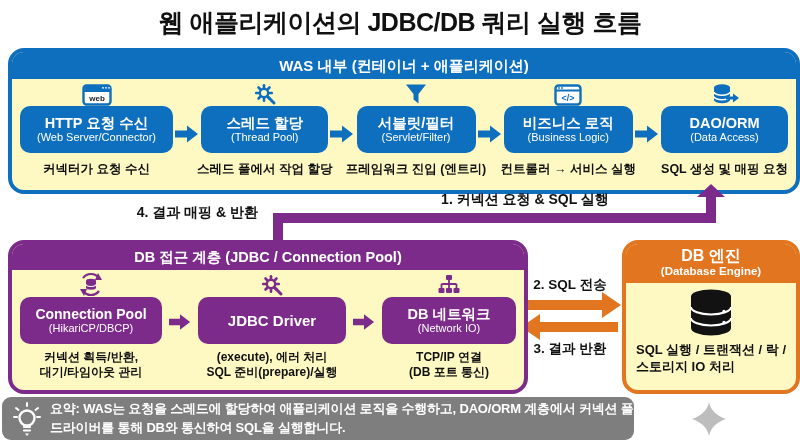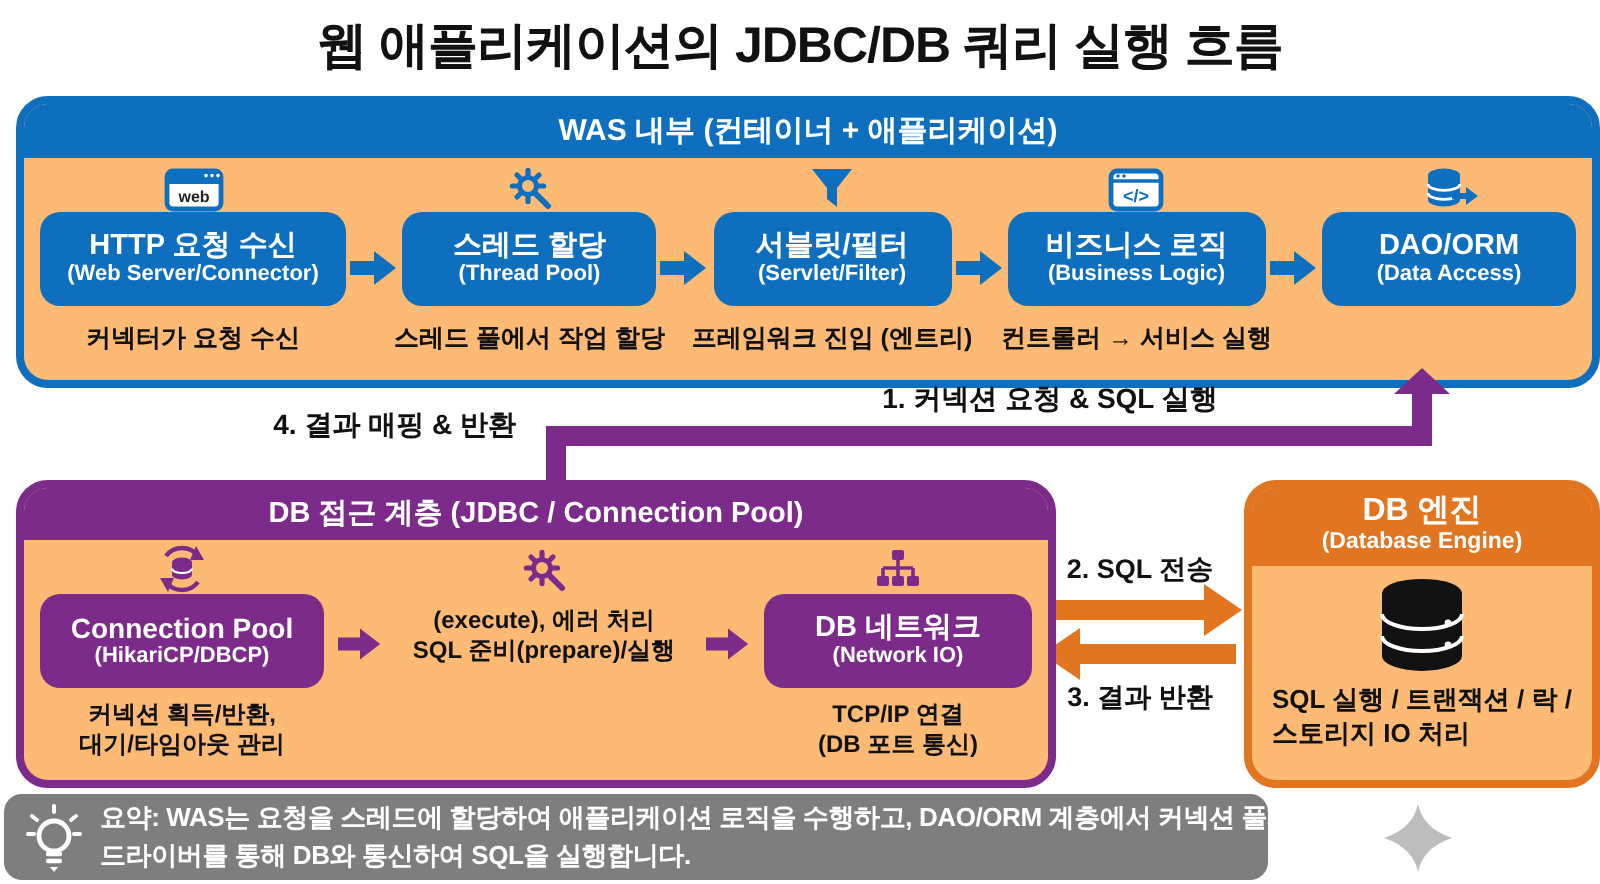--- a/index.html
+++ b/index.html
@@ -5,35 +5,35 @@
   html,body{margin:0;padding:0;background:#fff;}
   body{width:800px;height:442px;position:relative;overflow:hidden;
        font-family:"Liberation Sans","DejaVu Sans",sans-serif;color:#111;}
   .abs{position:absolute;}
   .nowrap{white-space:nowrap;}
 
   .page-title{left:0;top:6px;width:800px;text-align:center;
     font-size:25px;font-weight:800;letter-spacing:-0.5px;}
 
   
-  .panel{position:absolute;background:#fdba74;border-radius:16px;overflow:hidden;}
+  .panel{position:absolute;background:#fef9c3;border-radius:16px;overflow:hidden;}
   .panel-header{color:#fff;text-align:center;font-weight:700;}
 
   .was-panel{left:8px;top:48px;width:784px;height:138px;border:4px solid #0e6fbe;}
   .was-header{height:27px;line-height:27px;font-size:15px;background:#0e6fbe;}
   .was-row{display:flex;justify-content:space-between;align-items:flex-start;padding:1px 8px 0;}
 
   .step-col{display:flex;flex-direction:column;align-items:center;}
   .icon-slot{height:26px;display:flex;align-items:flex-end;justify-content:center;}
   .step-box{width:100%;height:47px;border-radius:10px;color:#fff;display:flex;
     flex-direction:column;align-items:center;justify-content:center;box-sizing:border-box;}
   .blue-box{background:#0e6fbe;}
   .purple-box{background:#7d2b8b;}
   .step-title{font-size:14.5px;font-weight:700;line-height:1.15;}
-  .step-sub{font-size:11px;font-weight:700;line-height:1.2;}
+  .step-sub{font-size:11px;font-weight:400;line-height:1.2;}
   .step-caption{margin-top:8px;font-size:12.5px;font-weight:700;text-align:center;}
   .flow-arrow{flex:0 0 auto;margin-top:45px;}
 
   .db-panel{left:8px;top:240px;width:512px;height:146px;border:4px solid #7d2b8b;}
   .db-header{height:26px;line-height:26px;font-size:14.5px;background:#7d2b8b;}
   .db-row{display:flex;justify-content:space-between;align-items:flex-start;padding:1px 8px 0;}
   .db-caption{margin-top:6px;font-size:12px;font-weight:700;text-align:center;line-height:1.25;}
   .db-arrow{flex:0 0 auto;margin-top:42px;}
 
   .engine-panel{left:622px;top:240px;width:170px;height:146px;border:4px solid #e2751f;}
@@ -173,20 +173,21 @@
           <path d="M3 9 a8 3.2 0 0 0 16 0" stroke="#fff" stroke-width="1.4" fill="none"></path>
           <path d="M3 13.5 a8 3.2 0 0 0 16 0" stroke="#fff" stroke-width="1.4" fill="none"></path>
           <path d="M15 15 H24" stroke="currentColor" stroke-width="3"></path>
           <polygon points="22,10.5 28,15 22,19.5" fill="currentColor"></polygon>
         </svg>
       </div>
       <div class="step-box blue-box">
         <div class="step-title nowrap">DAO/ORM</div>
         <div class="step-sub nowrap">(Data Access)</div>
       </div>
+      <div class="step-caption nowrap">SQL 생성 및 매핑 요청</div>
     </div>
 
   </div>
 </div>
 
 <div class="flow-label lbl-1 nowrap">1. 커넥션 요청 &amp; SQL 실행</div>
 <div class="flow-label lbl-4 nowrap">4. 결과 매핑 &amp; 반환</div>
 <div class="flow-label lbl-2 nowrap">2. SQL 전송</div>
 <div class="flow-label lbl-3 nowrap">3. 결과 반환</div>
 
@@ -238,20 +239,23 @@
               <path d="M11 16.6 V18.8"></path>
               <path d="M3.2 11 H5.4"></path>
               <path d="M16.6 11 H18.8"></path>
             <path d="M5.5 5.5 L7 7"></path>
               <path d="M15 15 L16.5 16.5"></path>
               <path d="M16.5 5.5 L15 7"></path>
               <path d="M7 15 L5.5 16.5"></path>
           </g>
           <path d="M14.5 14.5 L21 21" stroke="currentColor" stroke-width="3" stroke-linecap="round"></path>
         </svg>
+      </div>
+      <div class="step-box purple-box">
+        <div class="step-title nowrap" style="font-size:15px;">JDBC Driver</div>
       </div>
       <div class="db-caption">
         <span class="nowrap" style="display:block">(execute), 에러 처리</span>
         <span class="nowrap" style="display:block">SQL 준비(prepare)/실행</span>
       </div>
     </div>
 
     <div class="db-arrow">
       <svg width="22" height="18" viewBox="0 0 24 18" style="color:#7d2b8b">
           <polygon points="0,5.5 12,5.5 12,0.5 23,9 12,17.5 12,12.5 0,12.5" fill="currentColor"></polygon>

